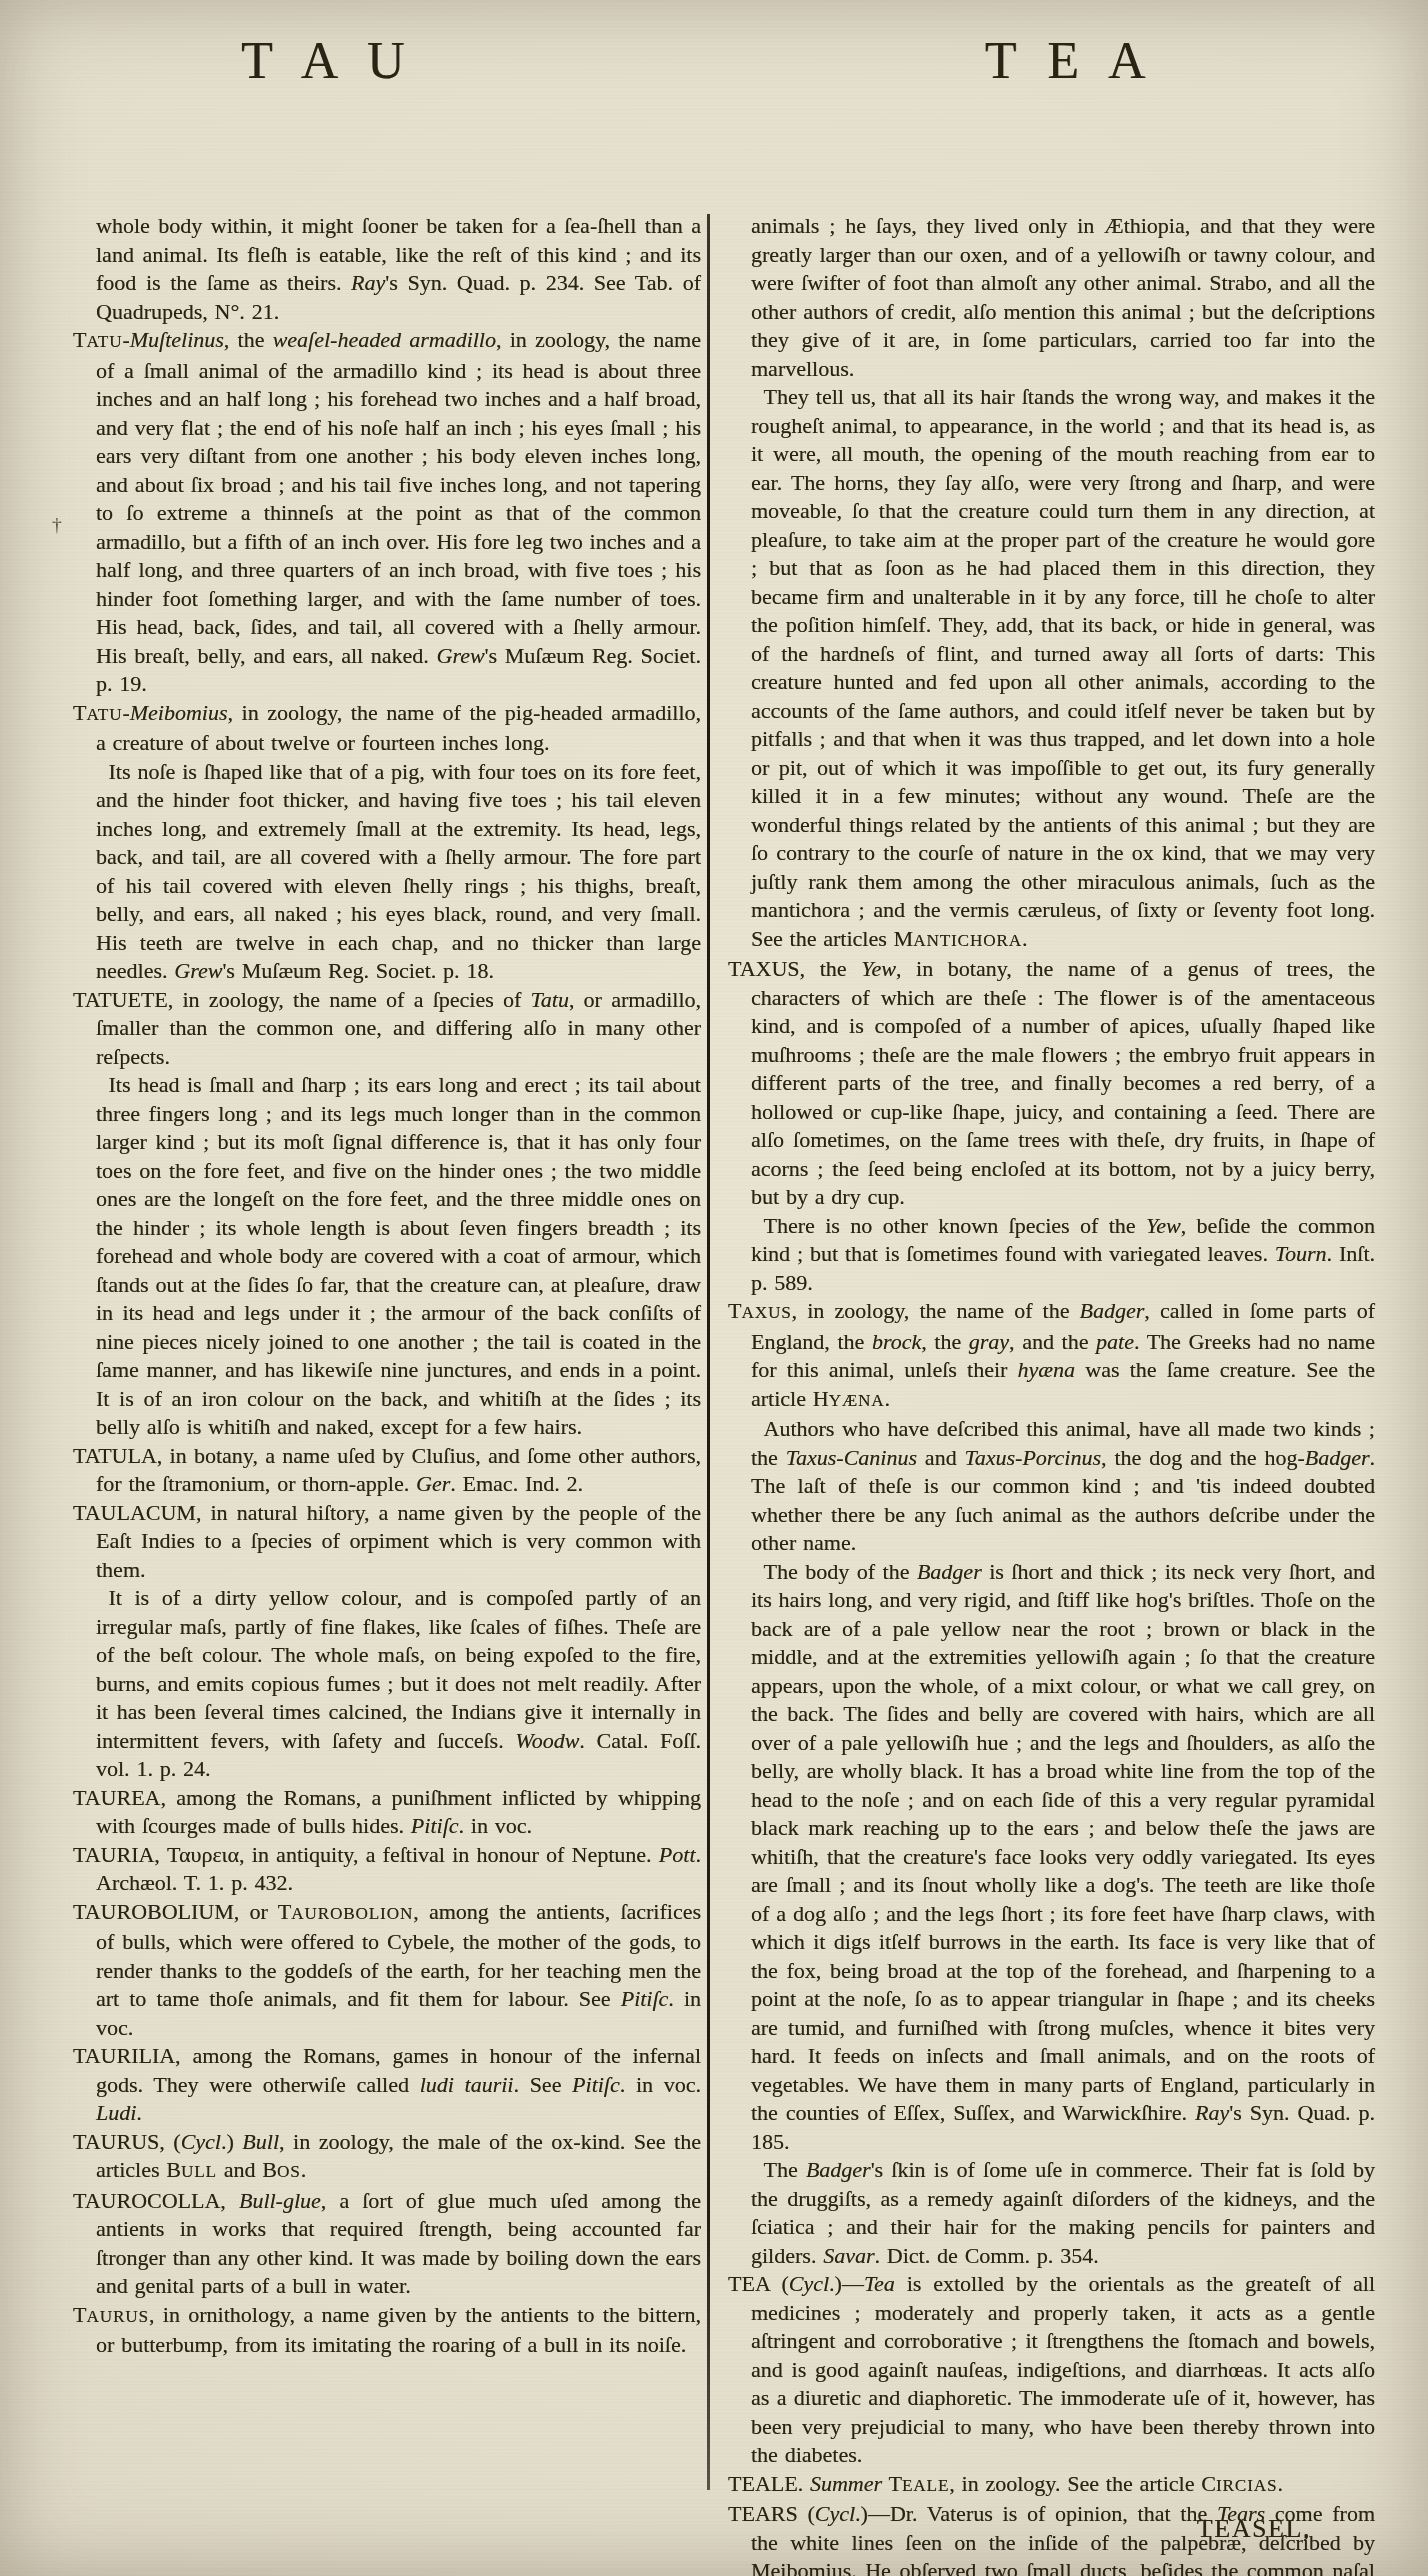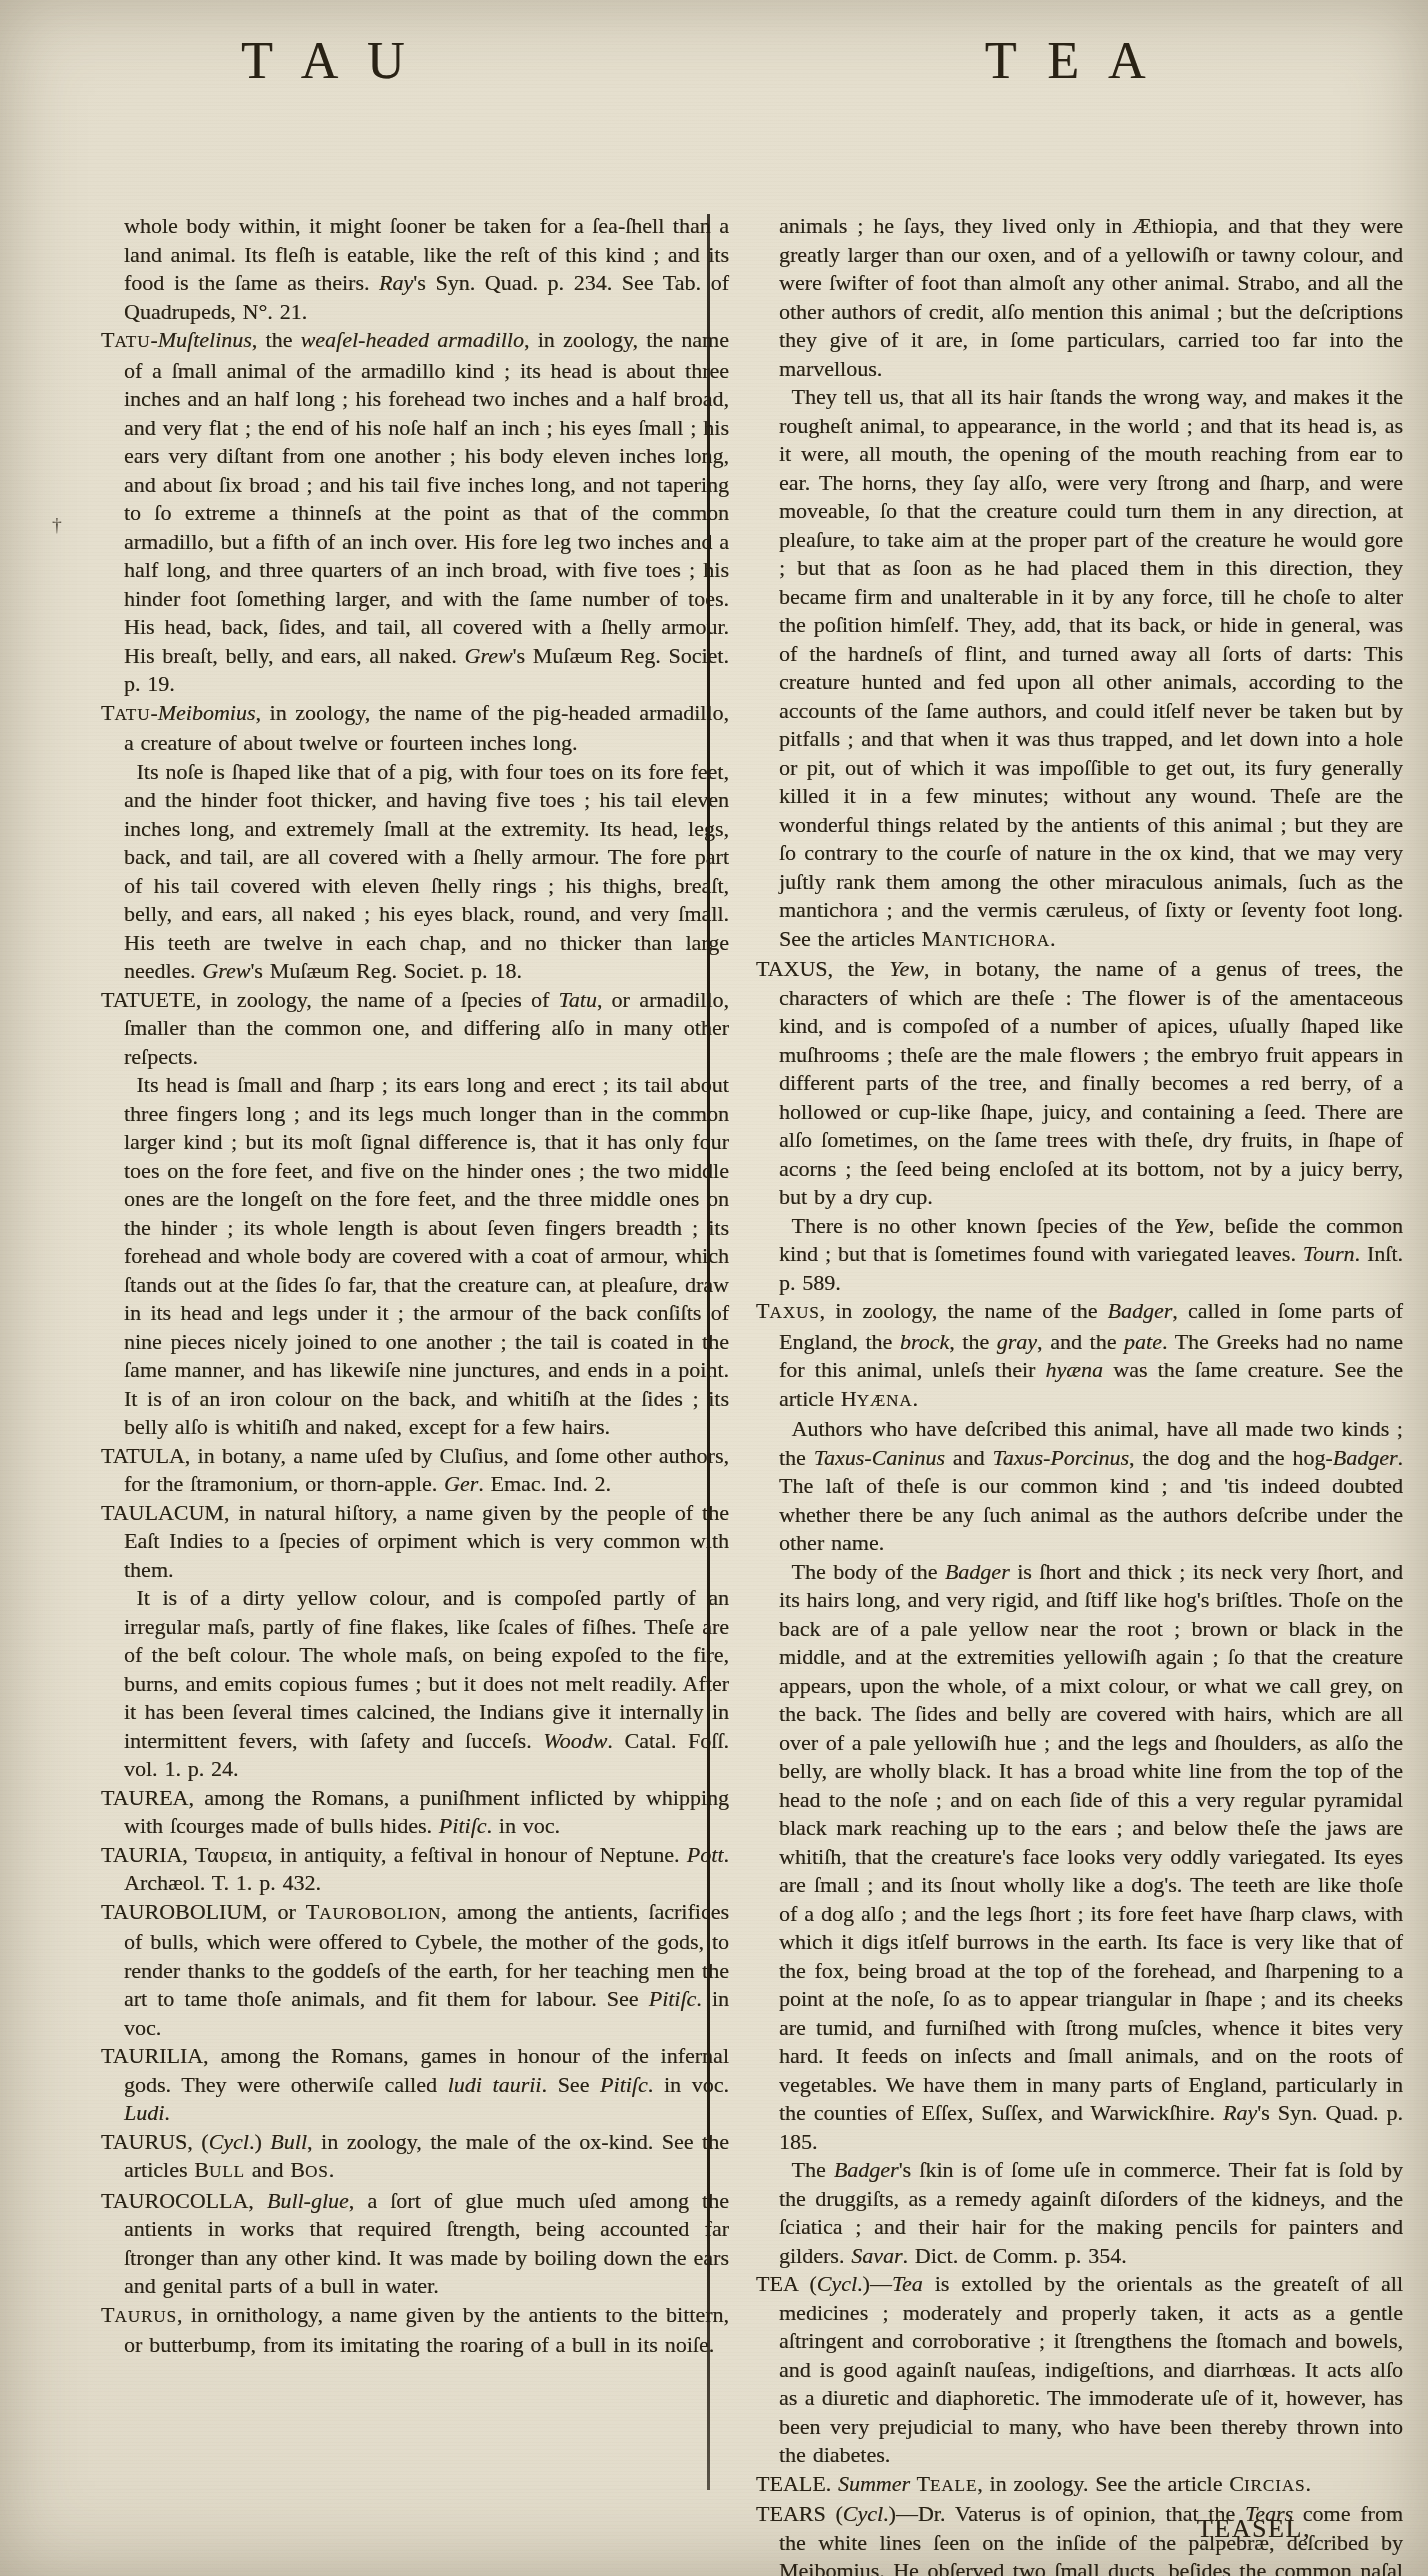--- a/index.html
+++ b/index.html
@@ -24,21 +24,21 @@
   }
   .head-cell{font-size:52px;line-height:1;letter-spacing:.18em;font-weight:400;
     text-shadow:0.4px 0.4px 0.4px rgba(40,32,20,.55);}
   .head-left{width:701px;text-align:center;position:relative;left:-23px;}
   .head-right{flex:1;text-align:center;position:relative;left:5.3px;}
   .columns{
     position:absolute;top:212px;left:0;width:1428px;display:flex;align-items:flex-start;
   }
   .col{font-size:22px;line-height:28.5px;text-align:justify;word-spacing:.06em;
     text-shadow:0.2px 0.2px 0.3px rgba(40,32,20,.5);}
-  .col-left{margin-left:101px;width:628px;}
+  .col-left{margin-left:73px;width:628px;}
   .col-right{margin-left:27px;width:647px;}
   .center-rule{
     position:absolute;left:707px;top:214px;height:2276px;width:2.7px;
     background:linear-gradient(180deg, rgba(31,25,16,.85), #1f1910 12%, #241d12 88%, rgba(31,25,16,.7));
   }
   p.para{margin:0 0 0 23px;}
   p.entry{text-indent:-23px;}
   p.inner{text-indent:12.5px;}
   p.cont{text-indent:0;}
   i{font-style:italic;}

